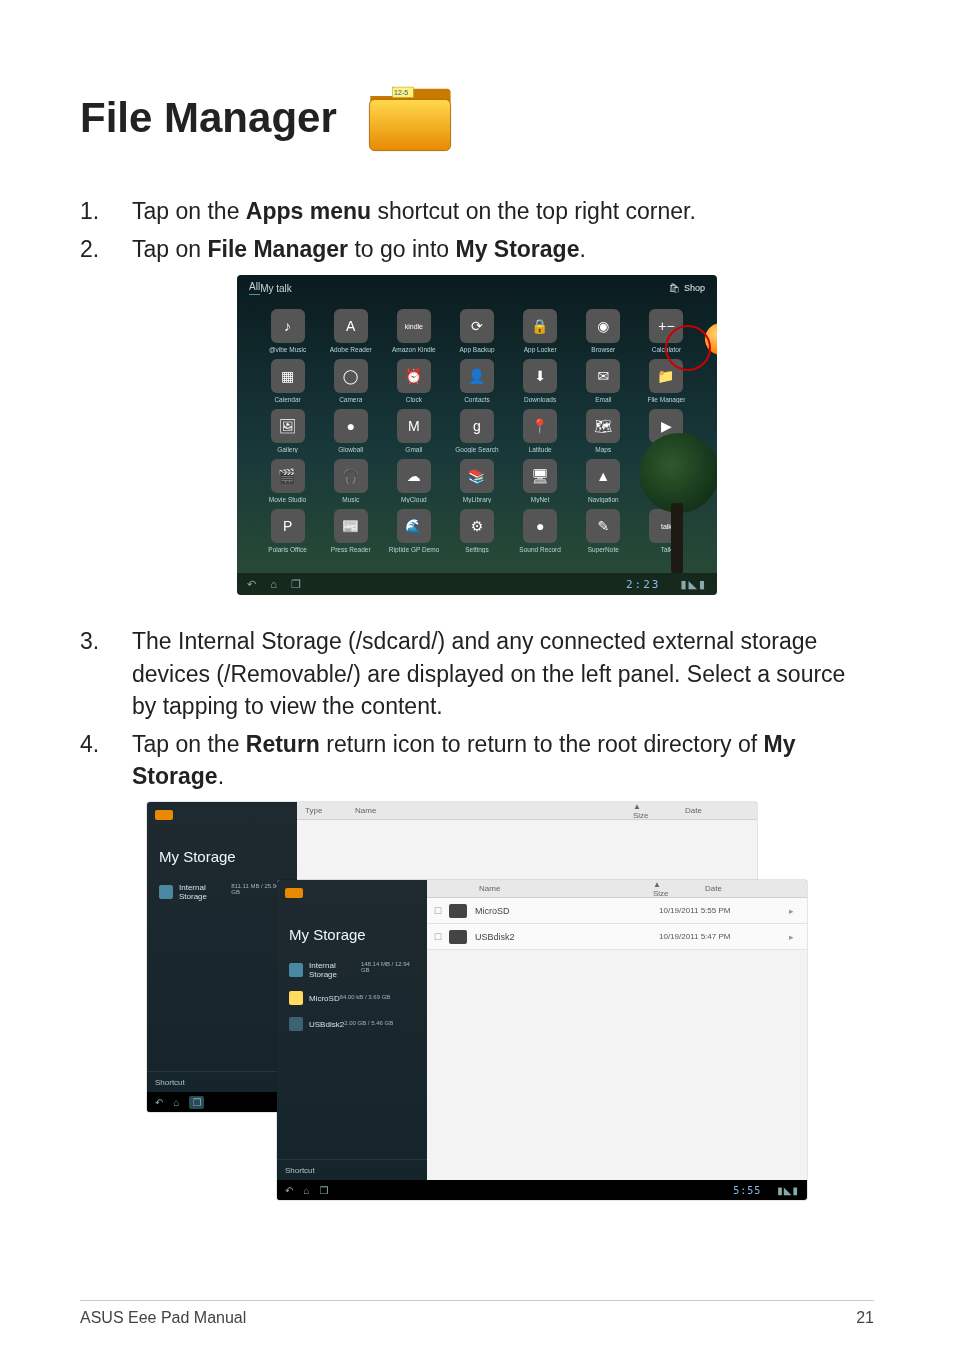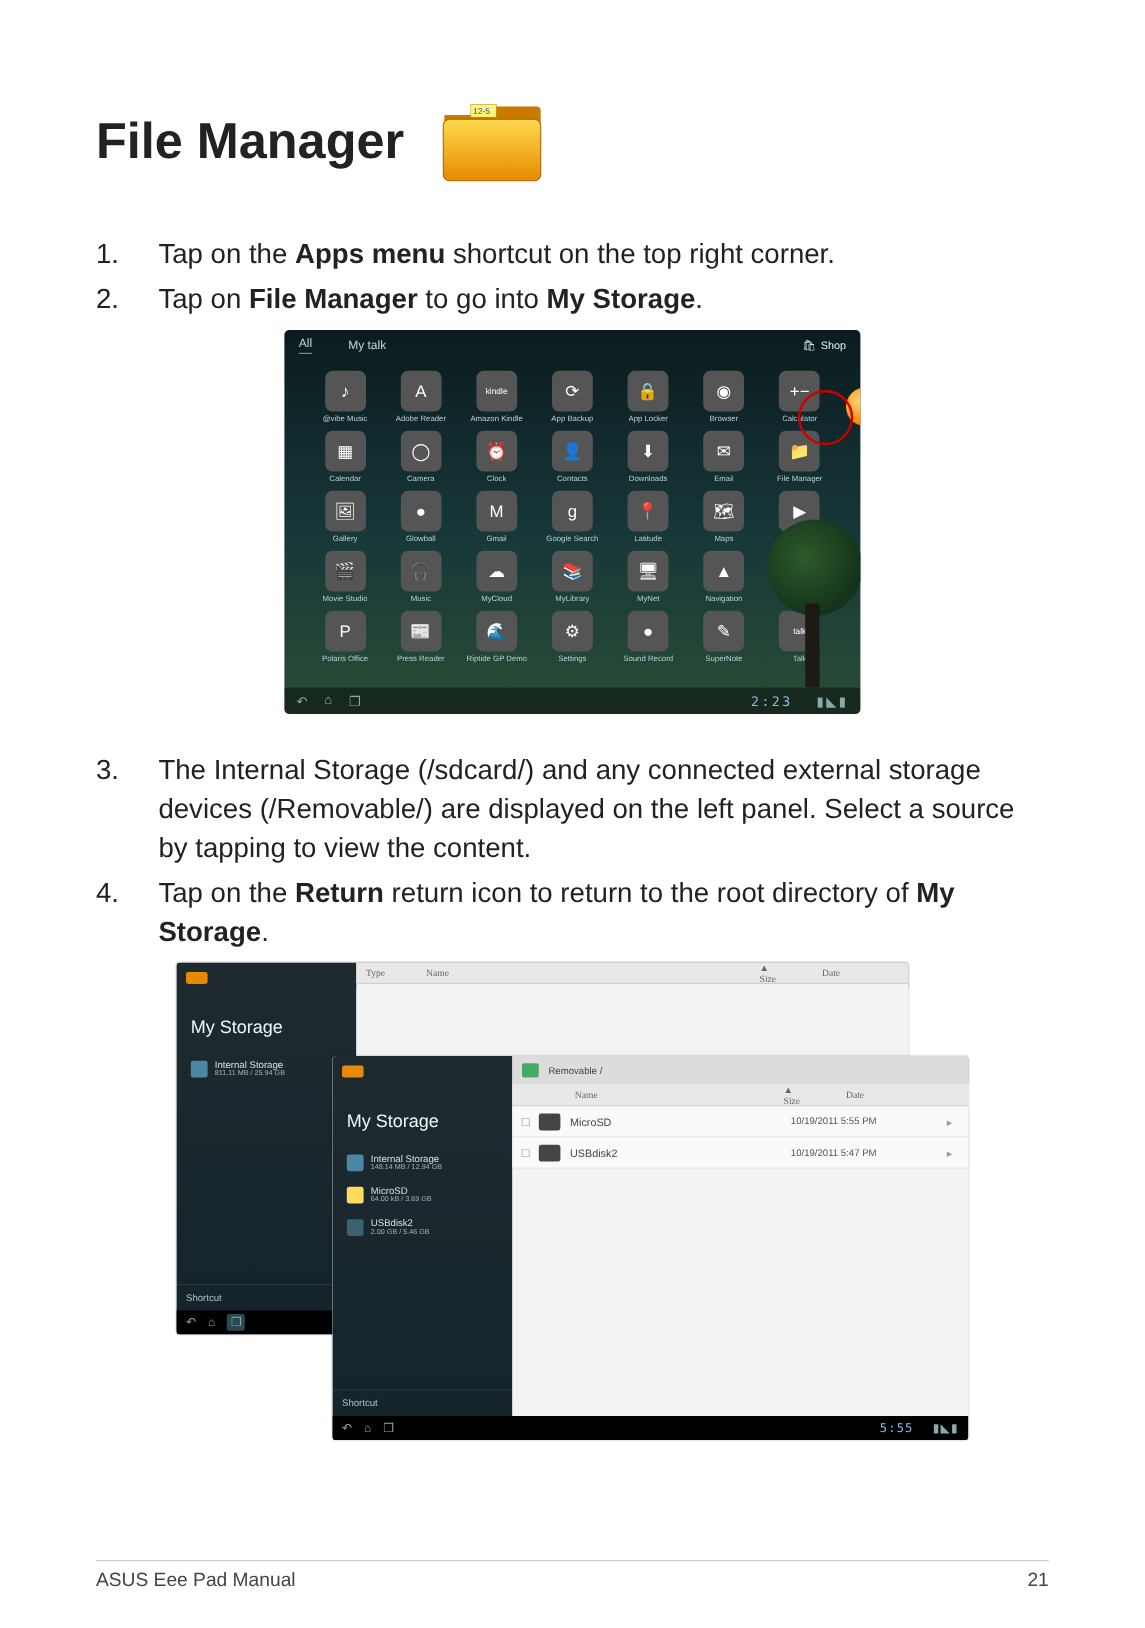--- a/index.html
+++ b/index.html
@@ -21,21 +21,21 @@
   ol.steps li { display: flex; margin-bottom: 6px; }
   ol.steps li .num { width: 52px; flex-shrink: 0; }
   ol.steps li .txt { flex: 1; }
   b { font-weight: 700; }
 
   
   .shot { margin: 10px auto 30px auto; display: block; }
 
   
   .shot1 { width: 480px; height: 320px; background: linear-gradient(180deg, #0a1b1f 0%, #18383a 55%, #2a4d34 100%); border-radius: 4px; position: relative; overflow: hidden; color: #bfd9de; font-size: 7px; }
-  .shot1-top { display: flex; align-items: center; padding: 6px 12px; gap: 30px; font-size: 10px; color: #e8f0f2; }
+  .shot1-top { display: flex; align-items: center; padding: 6px 12px; font-size: 10px; color: #e8f0f2; }
   .shot1-top .tab { opacity: .85; }
   .shot1-top .tab.active { border-bottom: 1px solid #5ac; padding-bottom: 2px; }
   .shot1-top .shop { margin-left: auto; font-size: 9px; display: flex; align-items: center; gap: 4px; }
   .shot1-grid { display: grid; grid-template-columns: repeat(7, 1fr); gap: 6px 6px; padding: 8px 22px 0 22px; }
   .app { display: flex; flex-direction: column; align-items: center; gap: 3px; }
   .app .ic { width: 34px; height: 34px; border-radius: 6px; background: #555; display: flex; align-items: center; justify-content: center; font-size: 14px; color: #fff; }
   .app .lbl { font-size: 6.5px; text-align: center; color: #b8d3d8; white-space: nowrap; max-width: 50px; overflow: hidden; }
   .shot1-bottom { position: absolute; bottom: 0; left: 0; right: 0; height: 22px; background: rgba(0,0,0,.45); display: flex; align-items: center; padding: 0 10px; gap: 14px; font-size: 10px; color: #9fb; }
   .shot1-bottom .nav-glyph { color: #8aa; font-size: 11px; }
   .shot1-bottom .clock { margin-left: auto; font-family: monospace; letter-spacing: 2px; color: #8be; font-size: 11px; }
@@ -64,32 +64,32 @@
   
   .shot-stack { width: 660px; height: 400px; position: relative; margin: 10px auto 50px auto; }
   .fm-panel { position: absolute; background: #ededed; border-radius: 3px; overflow: hidden; font-size: 9px; color: #444; box-shadow: 0 0 0 1px rgba(0,0,0,.1); }
   .fm-sidebar { position:absolute; top:0; left:0; bottom:0; width:150px; background: linear-gradient(#1f2a30,#14242b); color:#cfe3e8; }
   .fm-sidebar .title { font-size: 15px; padding: 20px 12px 12px 12px; color:#eef6f8; }
   .fm-sidebar .src { display:flex; align-items:center; gap:6px; padding:6px 12px; font-size:8px; }
   .fm-sidebar .src .srcic { width:14px; height:14px; background:#5aa; border-radius:2px; flex-shrink:0; }
   .fm-sidebar .src .srcic.sd  { background:#ffdc5e; }
   .fm-sidebar .src .srcic.int { background:#4a87a3; }
   .fm-sidebar .src .srcic.usb { background:#3b6270; }
-  .fm-sidebar .src .meta { display:flex; flex-direction:column; }
+  .fm-sidebar .src .meta { display:flex; flex-direction:row; }
   .fm-sidebar .src .meta small { font-size:6px; opacity:.7; }
   .fm-sidebar .shortcuts { position:absolute; bottom:0; left:0; right:0; padding:4px 0 2px 0; border-top:1px solid rgba(255,255,255,.08); }
   .fm-sidebar .shortcuts .hh { font-size:8px; padding:2px 8px; opacity:.8; }
   .fm-sidebar .shortcuts .row { display:flex; }
   .fm-sidebar .shortcuts .cell { flex:1; text-align:center; font-size:6px; padding:2px 0; }
   .fm-sidebar .shortcuts .cell .g { font-size:10px; display:block; }
 
   .fm-main { position:absolute; top:0; left:150px; right:0; bottom:0; background:#f3f3f3; }
   .fm-pathbar { height:24px; background:#dcdcdc; display:flex; align-items:center; padding:0 8px; gap:8px; font-size:8px; }
   .fm-headers { height:18px; background:#e8e8e8; display:flex; align-items:center; font-size:8px; color:#666; border-bottom:1px solid #d0d0d0; }
-  .fm-headers span { padding:0 8px;font-family:Liberation Serif, serif; }
+  .fm-headers span { padding:0 8px; }
   .fm-row { height:26px; display:flex; align-items:center; font-size:9px; border-bottom:1px solid #e4e4e4; background:#fafafa; }
   .fm-row .chk { width:22px; text-align:center; color:#999; }
   .fm-row .fic { width:18px; height:14px; background:#444; border-radius:2px; margin-right:8px; }
   .fm-row .name { flex:1; }
   .fm-row .date { width:130px; font-size:8px; color:#555; }
   .fm-row .arrow { width:18px; color:#999; }
 
   .fm-topbar-actions { position:absolute; top:0; right:0; height:22px; display:flex; align-items:center; gap:4px; padding:0 6px; background:rgba(0,0,0,.55); color:#fff; font-size:8px; }
   .fm-topbar-actions.dark { background: #1c1c1c; }
   .fm-topbar-actions .act { display:flex; align-items:center; gap:3px; padding:0 5px; }
@@ -405,24 +405,20 @@
           <div class="hh">Shortcut</div>
           <div class="row" id="sc-row-2">
               <div class="cell"><span class="g">▭</span>Picture</div>
               <div class="cell"><span class="g">◉</span>Camera</div>
               <div class="cell"><span class="g">♪</span>Music</div>
               <div class="cell"><span class="g">⊙</span>Download</div>
             </div>
         </div>
       </div>
       <div class="fm-main">
-        <div class="fm-pathbar">
-          <span style="width:14px;height:12px;background:#4a6;display:inline-block;border-radius:2px;"></span>
-          <span>Removable /</span>
-        </div>
         <div class="fm-headers">
           <span style="width:44px"></span>
           <span style="flex:1">Name</span>
           <span style="width:60px"><span>▲</span> <span>Size</span></span>
           <span style="width:110px">Date</span>
         </div>
         <div id="fm-rows">
             <div class="fm-row">
               <span class="chk">☐</span>
               <span class="fic"></span>

